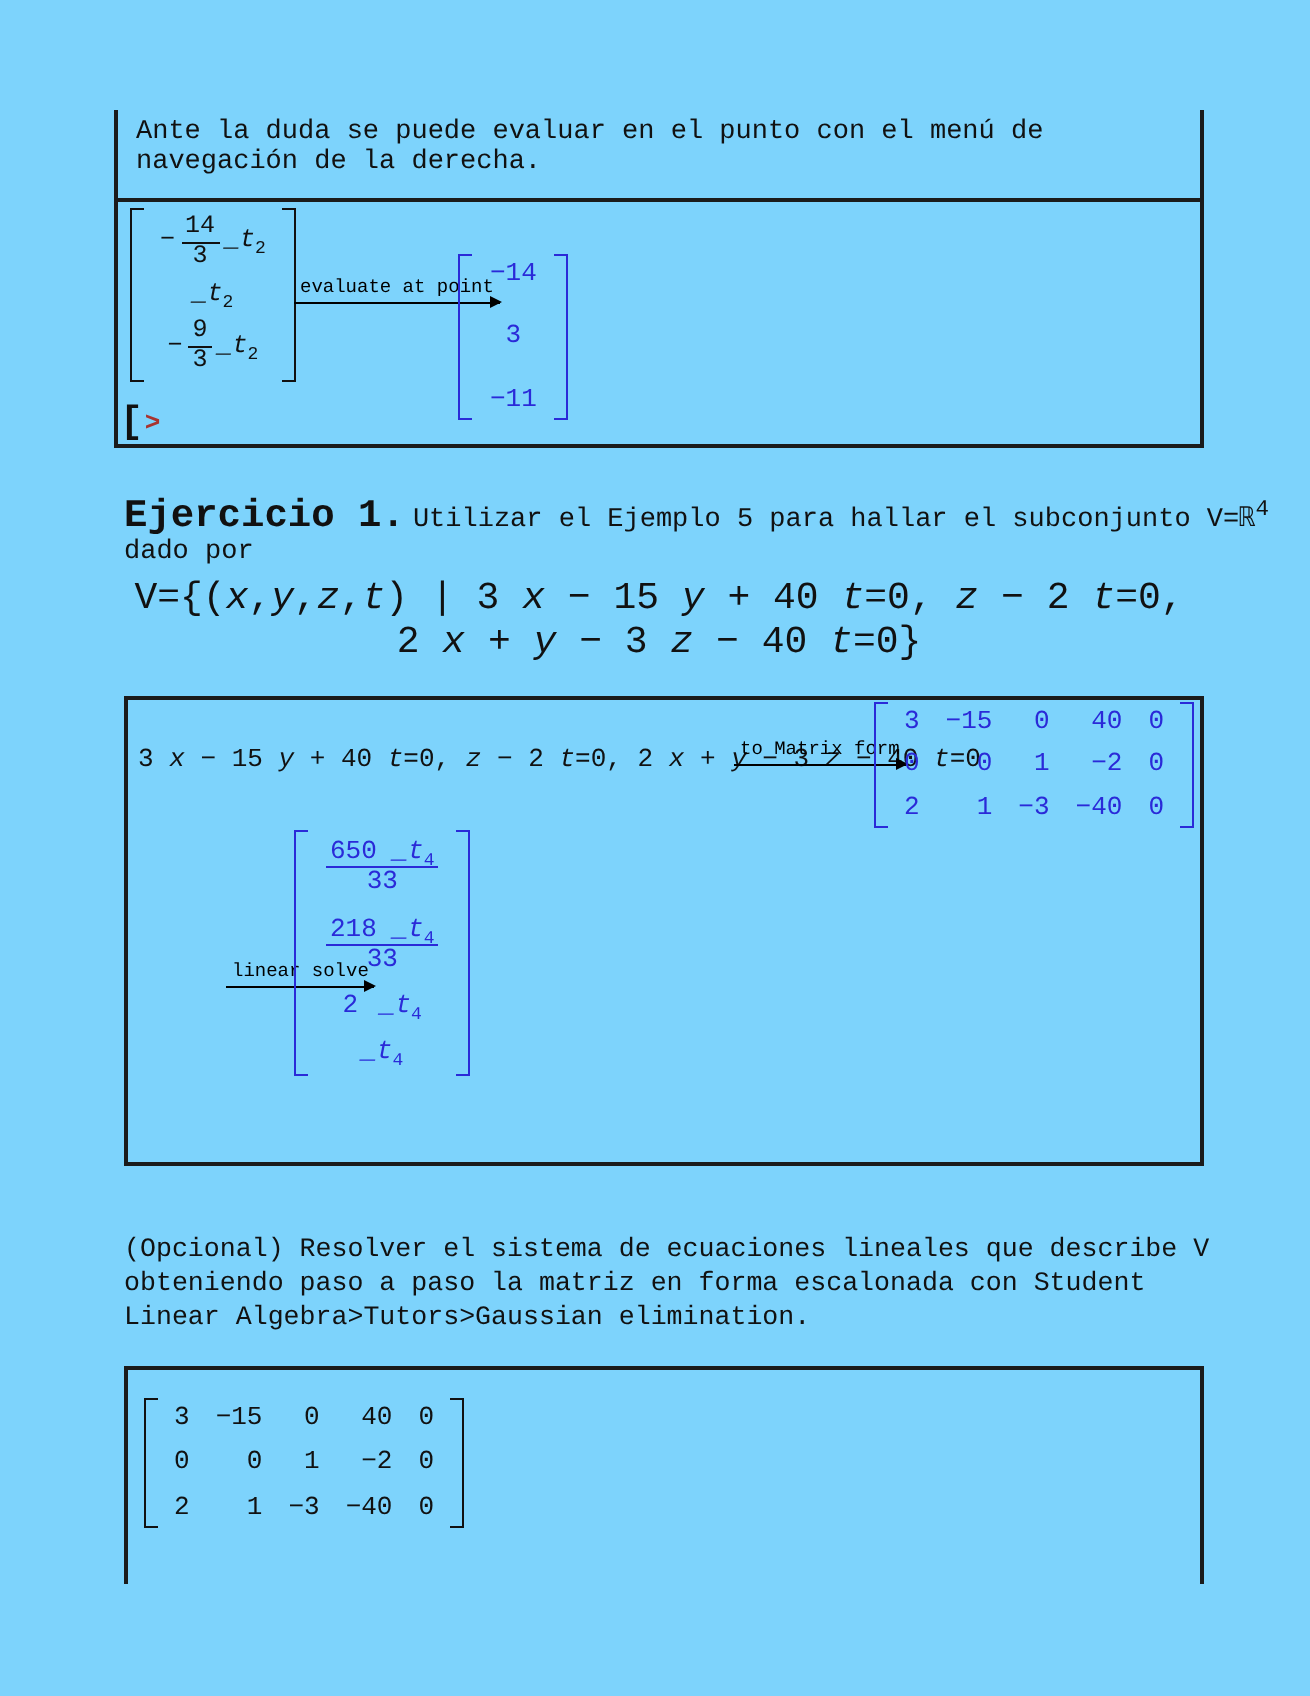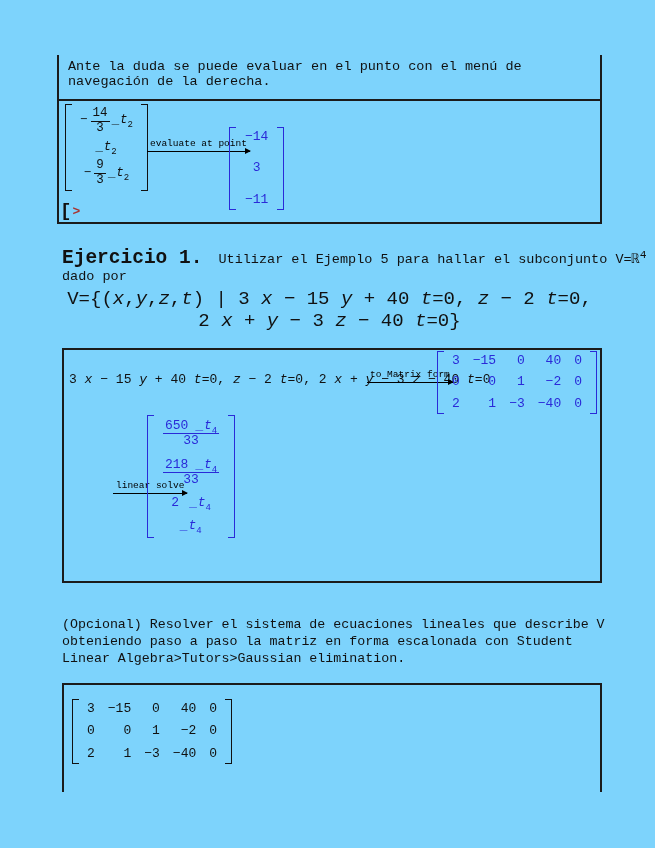--- a/index.html
+++ b/index.html
@@ -44,21 +44,21 @@
   .matA .m-grid{row-gap:5px;font-size:12.5px;}
   .arrow1{left:88px;top:37px;}
   .matB{position:absolute;left:170px;top:26px;}
   .matB .m-grid{row-gap:17px;padding:3px 9px;}
   .prompt{position:absolute;left:1px;bottom:1px;display:inline-flex;align-items:center;line-height:1;}
   .prompt .pb{font-size:19px;font-weight:600;}
   .prompt .gt{color:var(--red);font-size:13px;font-weight:bold;margin-left:1px;}
 
   
   .heading{position:absolute;left:62px;top:247px;font-size:13.5px;}
-  .heading .ex-title{font-size:19.5px;font-weight:bold;margin-right:16px;}
+  .heading .ex-title{font-size:19.5px;font-weight:bold;margin-right:4px;}
   .setline{position:absolute;left:57px;top:288px;width:545px;text-align:center;font-size:19px;}
 
   
   .box2{position:absolute;left:62px;top:348px;width:540px;height:235px;box-sizing:border-box;
         border:2px solid var(--border);}
   .box2 .equations{position:absolute;left:5px;top:22px;font-size:13px;white-space:nowrap;}
   .arrow2{left:303px;top:19px;}
   .coef{position:absolute;right:3px;top:1px;}
   .coef .m-grid{row-gap:7px;}
   .arrow3{left:9px;top:130px;margin-left:40px;}

